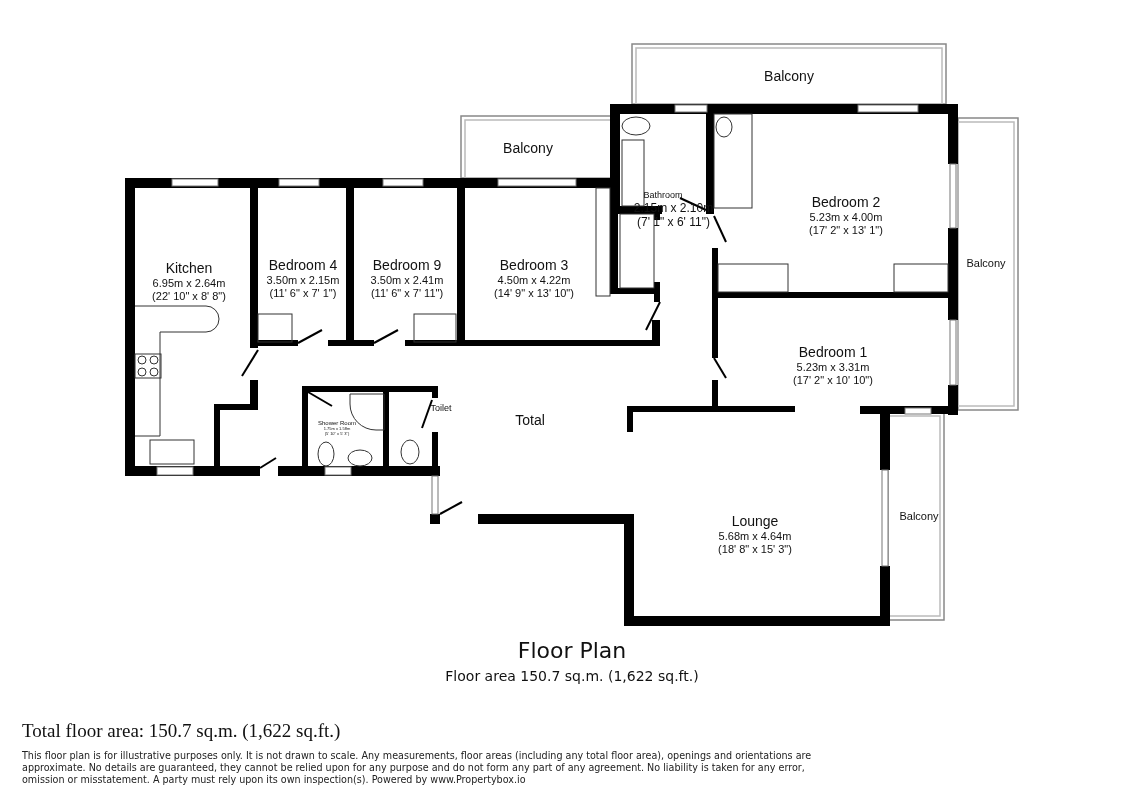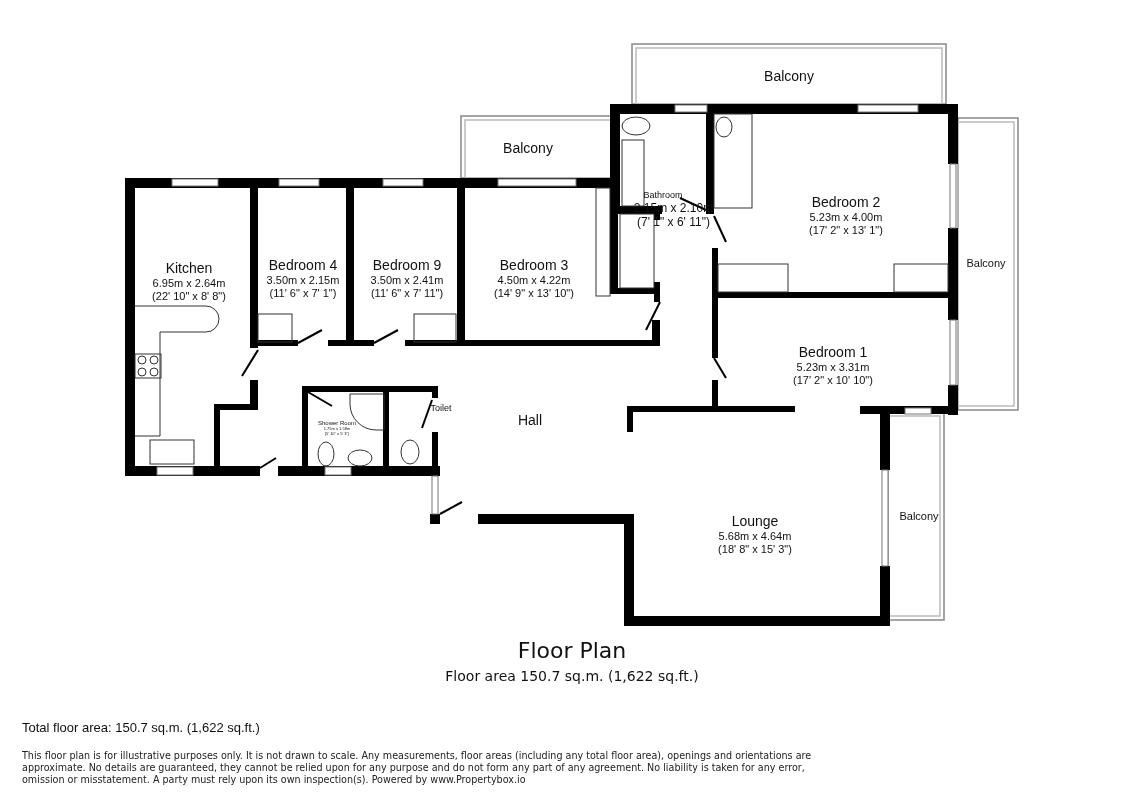--- a/index.html
+++ b/index.html
@@ -7,21 +7,21 @@
   #plan{position:absolute;left:0;top:0;width:1144px;height:800px;}
   .lbl{position:absolute;text-align:center;transform:translateX(-50%);white-space:nowrap;line-height:1.2;}
   .rname{font-size:14px;}
   .rdim{font-size:11px;}
   .small .rname{font-size:9px;margin-top:32px;}
   .small .rdim{font-size:12px;margin-left:21px;}
   .tiny .rname{font-size:6px;}
   .tiny .rdim{font-size:4px;}
   .title{position:absolute;left:572px;top:638px;transform:translateX(-50%);font-family:"DejaVu Sans",sans-serif;font-size:22px;}
   .subtitle{position:absolute;left:572px;top:668px;transform:translateX(-50%);font-family:"DejaVu Sans",sans-serif;font-size:14px;white-space:nowrap;}
-  .total{position:absolute;left:22px;top:720px;font-family:Liberation Sans, sans-serif;font-size:13px;white-space:nowrap;}
+  .total{position:absolute;left:22px;top:720px;font-family:Liberation Serif, serif;font-size:19px;white-space:nowrap;}
   .disc{position:absolute;left:22px;top:750px;width:820px;font-family:"DejaVu Sans",sans-serif;font-size:9.6px;line-height:12px;color:#222;}
 </style>
 </head>
 <body>
 
 <svg id="plan" viewBox="0 0 1144 800" xmlns="http://www.w3.org/2000/svg">
 
   <g fill="none" stroke="#888" stroke-width="1.5">
     <rect x="632" y="44" width="314" height="60"></rect>
     <rect x="636" y="48" width="306" height="56" stroke="#bbb"></rect>
@@ -197,21 +197,21 @@
   <div class="rname">Bedroom 2</div>
   <div class="rdim">5.23m x 4.00m</div>
   <div class="rdim">(17' 2" x 13' 1")</div>
 </div>
 <div class="lbl" style="left:833px;top:344px;">
   <div class="rname">Bedroom 1</div>
   <div class="rdim">5.23m x 3.31m</div>
   <div class="rdim">(17' 2" x 10' 10")</div>
 </div>
 <div class="lbl" style="left:530px;top:412px;">
-  <div class="rname">Hall</div>
+  <div class="rname">Total</div>
 </div>
 <div class="lbl tiny" style="left:337px;top:420px;">
   <div class="rname">Shower Room</div>
   <div class="rdim">1.75m x 1.58m</div>
   <div class="rdim">(5' 10" x 5' 3")</div>
 </div>
 <div class="lbl" style="left:409px;top:403px;font-size:9px;margin-left:32px;">
   <div>Toilet</div>
 </div>
 <div class="lbl" style="left:755px;top:513px;">

